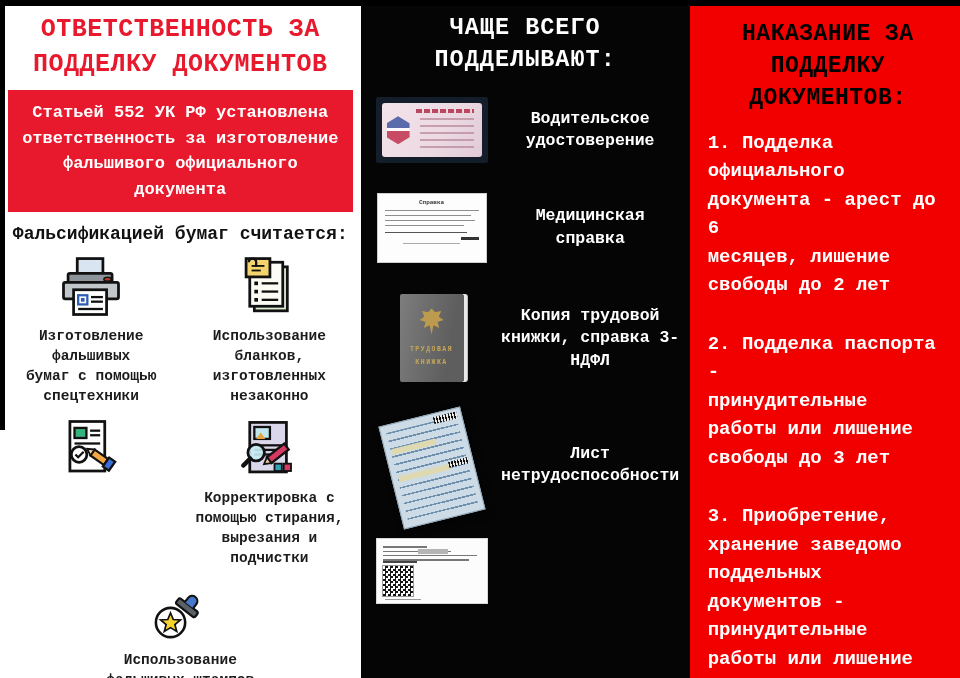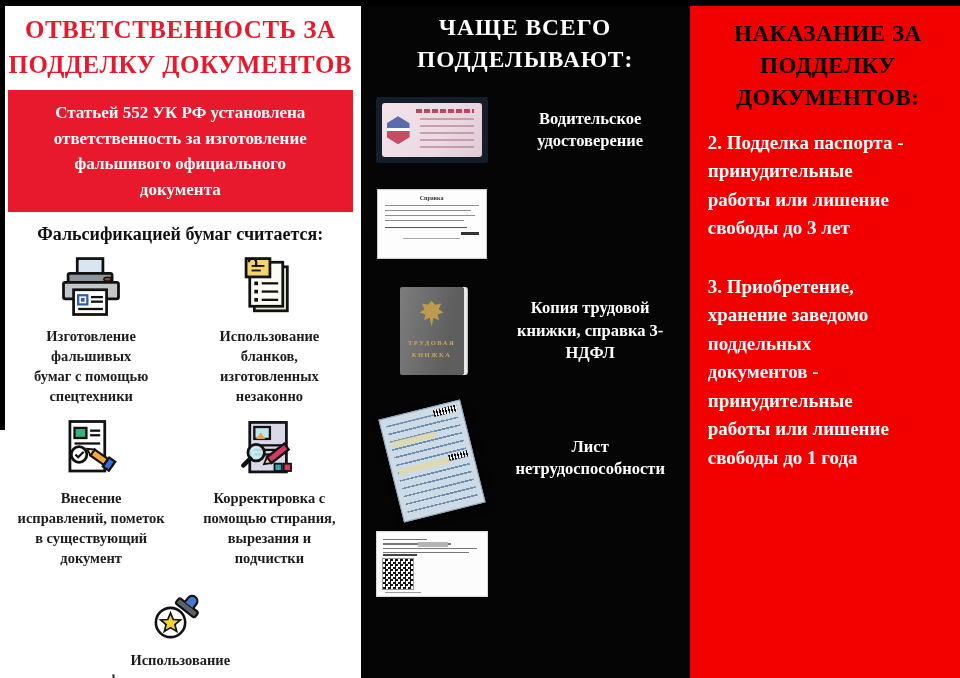--- a/index.html
+++ b/index.html
@@ -1,20 +1,20 @@
 <!DOCTYPE html>
 <html><head>
 <meta charset="utf-8">
 <style>
   html,body{margin:0;padding:0;background:#222;}
   .poster{
     position:relative;
     width:960px;height:678px;
     display:flex;
-    font-family:Liberation Serif, serif;
+    font-family:Liberation Mono, monospace;
     font-weight:700;
     overflow:hidden;
     background:#fef9c3;
   }
   .edge-top{position:absolute;top:0;left:0;right:0;height:6px;background:#000;z-index:5;}
   .edge-left{position:absolute;top:0;left:0;width:5px;height:430px;background:#000;z-index:5;}
 
   
   .col-left{width:375px;background:#ffffff;box-sizing:border-box;padding:0 2px;text-align:center;}
   .left-title{
@@ -174,24 +174,20 @@
             <line x1="18" y1="30" x2="46" y2="30" stroke="#111" stroke-width="2.5"></line>
             <circle cx="23" cy="42" r="8.5" fill="#fff" stroke="#111" stroke-width="3"></circle>
             <path d="M19 42 l3 3 l6 -6" fill="none" stroke="#111" stroke-width="2.5"></path>
             <g transform="rotate(35 45 45)">
               <rect x="36" y="41" width="18" height="8" fill="#f5a83f" stroke="#111" stroke-width="2.5"></rect>
               <polygon points="36,41 29,45 36,49" fill="#f8d8ae" stroke="#111" stroke-width="2"></polygon>
               <rect x="54" y="39" width="8" height="12" fill="#3a6fd8" stroke="#111" stroke-width="2.5"></rect>
             </g>
           </svg>
         </div>
-        <p class="icon-label">Внесение
-исправлений, пометок
-в существующий
-документ</p>
       </div>
 
       <div class="falsif-item">
         <div class="falsif-icon">
           <svg viewBox="0 0 72 72" width="66" height="66">
             <rect x="15" y="7" width="40" height="54" fill="#d9d7e9" stroke="#111" stroke-width="3"></rect>
             <rect x="20" y="12" width="17" height="13" fill="#bfe7ec" stroke="#111" stroke-width="2.5"></rect>
             <polygon points="22,25 27,18 32,25" fill="#e8a13c"></polygon>
             <line x1="20" y1="32" x2="50" y2="32" stroke="#111" stroke-width="2.5"></line>
             <line x1="20" y1="37" x2="50" y2="37" stroke="#111" stroke-width="2.5"></line>
@@ -255,20 +251,22 @@
           <div class="med-title">Справка</div>
           <div class="mln" style="width:100%"></div>
           <div class="mln" style="width:92%"></div>
           <div class="mln" style="width:96%"></div>
           <div class="mln" style="width:84%"></div>
           <div class="med-underline" style="width:88%"></div>
           <div class="med-sign"></div>
           <div class="med-foot"></div>
         </div>
       </div>
+      <p class="doc-label">Медицинская
+справка</p>
     </div>
 
     <div class="doc-row mb3">
       <div class="doc-thumb-wrap">
         <div class="thumb-book">
           <div class="book-emblem"></div>
           <div class="book-title">ТРУДОВАЯ
 КНИЖКА</div>
         </div>
       </div>
@@ -304,20 +302,25 @@
           <div class="vax-foot"></div>
         </div>
       </div>
     </div>
   </section>
 
   <section class="col-right">
     <h2 class="right-title">НАКАЗАНИЕ ЗА
 ПОДДЕЛКУ
 ДОКУМЕНТОВ:</h2>
+    <p class="penalty">1. Подделка
+официального
+документа - арест до 6
+месяцев, лишение
+свободы до 2 лет</p>
     <p class="penalty">2. Подделка паспорта -
 принудительные
 работы или лишение
 свободы  до 3 лет</p>
     <p class="penalty">3. Приобретение,
 хранение заведомо
 поддельных
 документов -
 принудительные
 работы или лишение

